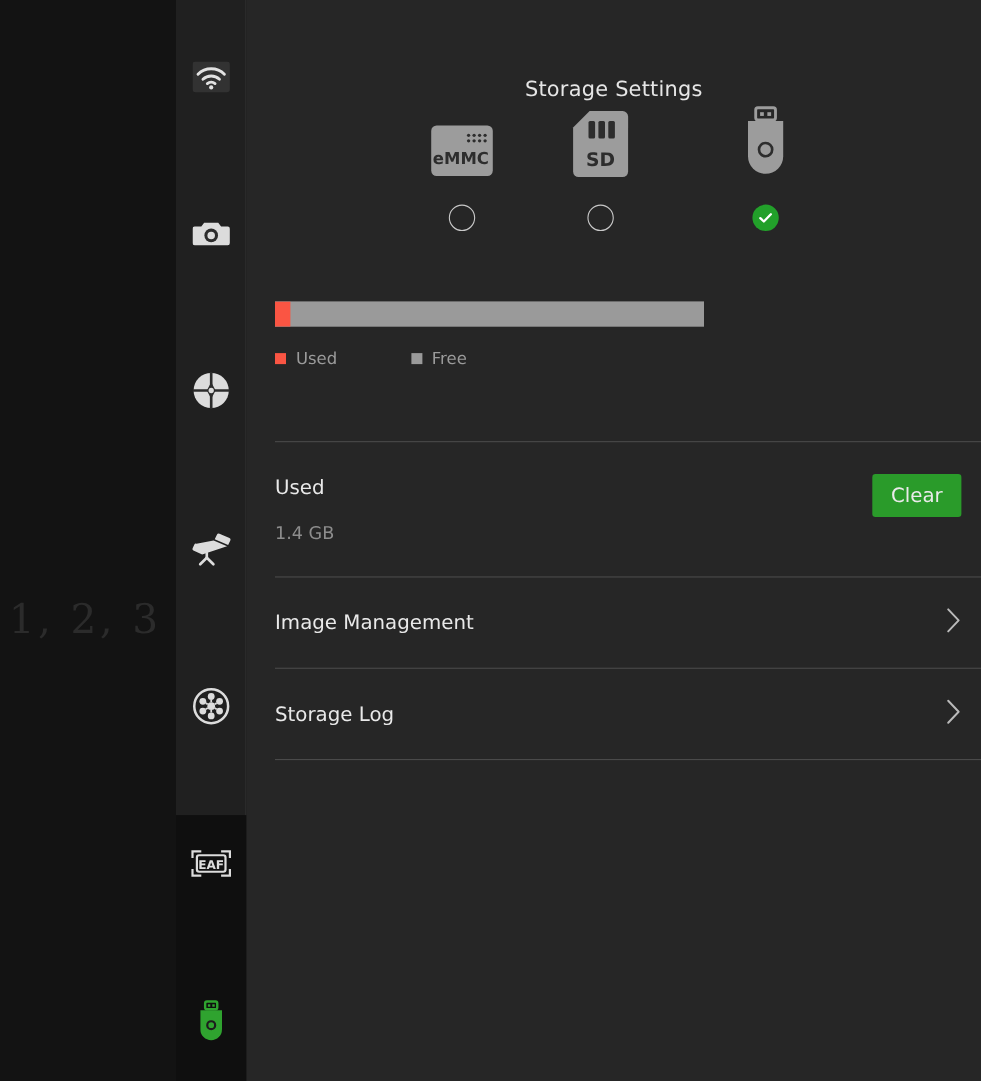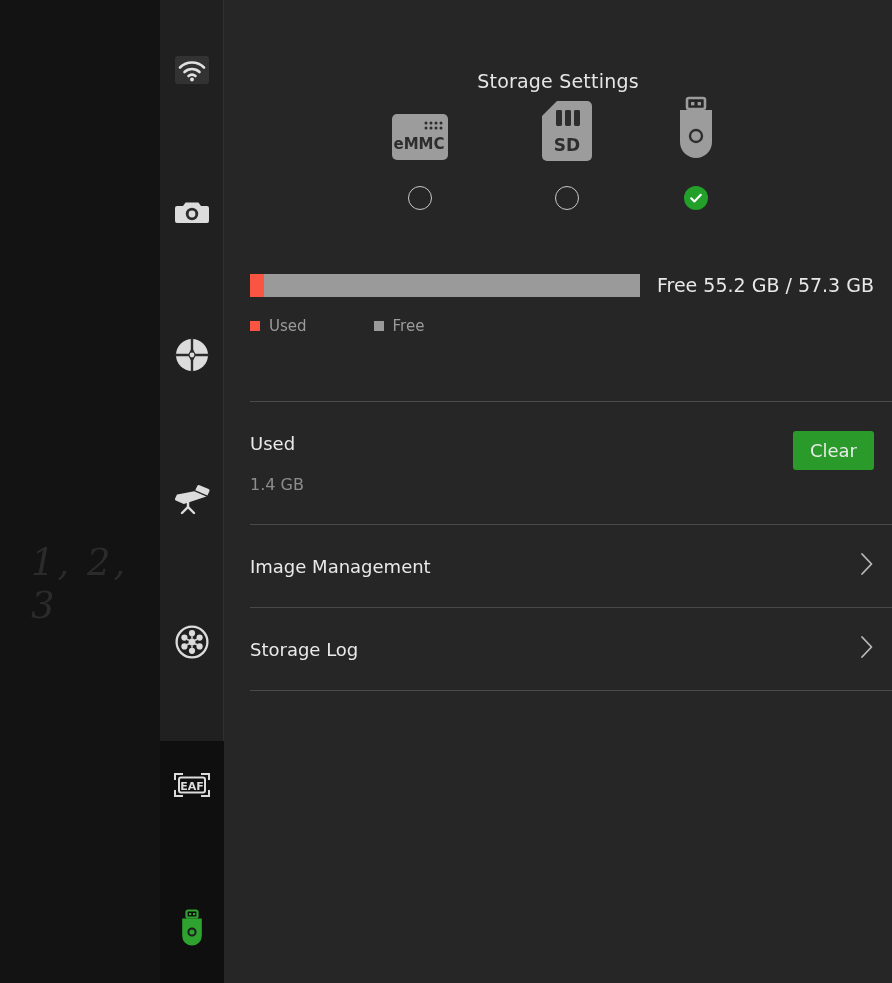--- a/index.html
+++ b/index.html
@@ -15,26 +15,24 @@
   .left-panel {
     width: 160px; height: 983px;
     background: #131313;
     position: relative;
     flex: 0 0 160px;
   }
   .watermark {
     position: absolute;
     left: 8px; top: 541px;
     font-family: "DejaVu Serif", "Liberation Serif", serif;
-    font-style: italic;
     font-size: 37px;
     letter-spacing: 3px;
     color: #2b2b2b;
     user-select: none;
-    margin-left: 23px;
   }
 
   
   .rail {
     width: 64px; height: 741px;
     background: #202020;
     flex: 0 0 64px;
     position: relative;
     border-right: 1px solid #303030;
   }
@@ -69,21 +67,21 @@
     top: 100px; left: 0; width: 100%;
     height: 115px;
   }
   .device {
     position: absolute;
     width: 110px;
     top: 0;
     display: flex; flex-direction: column; align-items: center;
   }
   .dev-0 { left: 141px; }
-  .dev-1 { left: 288px; text-decoration: underline; }
+  .dev-1 { left: 267px; text-decoration: underline; }
   .dev-2 { left: 417px; }
   .dev-icon { height: 62px; display: flex; align-items: flex-end; justify-content: center; }
   .radio {
     margin-top: 24px;
     width: 24px; height: 24px; border-radius: 50%;
     border: 1.6px solid #c9c9c9;
     background: transparent;
   }
   .radio.checked {
     border: none;
@@ -321,21 +319,20 @@
           </span>
         </div>
       </div>
     </div>
 
     <div class="cap-row">
       <div class="bar">
         <div class="bar-used" id="barUsed" style="width: 3.5%; background: rgb(250, 85, 67);"></div>
       </div>
     </div>
-    <div class="cap-text">Free 55.2 GB / 57.3 GB</div>
 
     <div class="legend">
       <div class="legend-item">
         <span class="swatch sw-used"></span>
         <span class="legend-label">Used</span>
       </div>
       <div class="legend-item">
         <span class="swatch sw-free"></span>
         <span class="legend-label">Free</span>
       </div>

